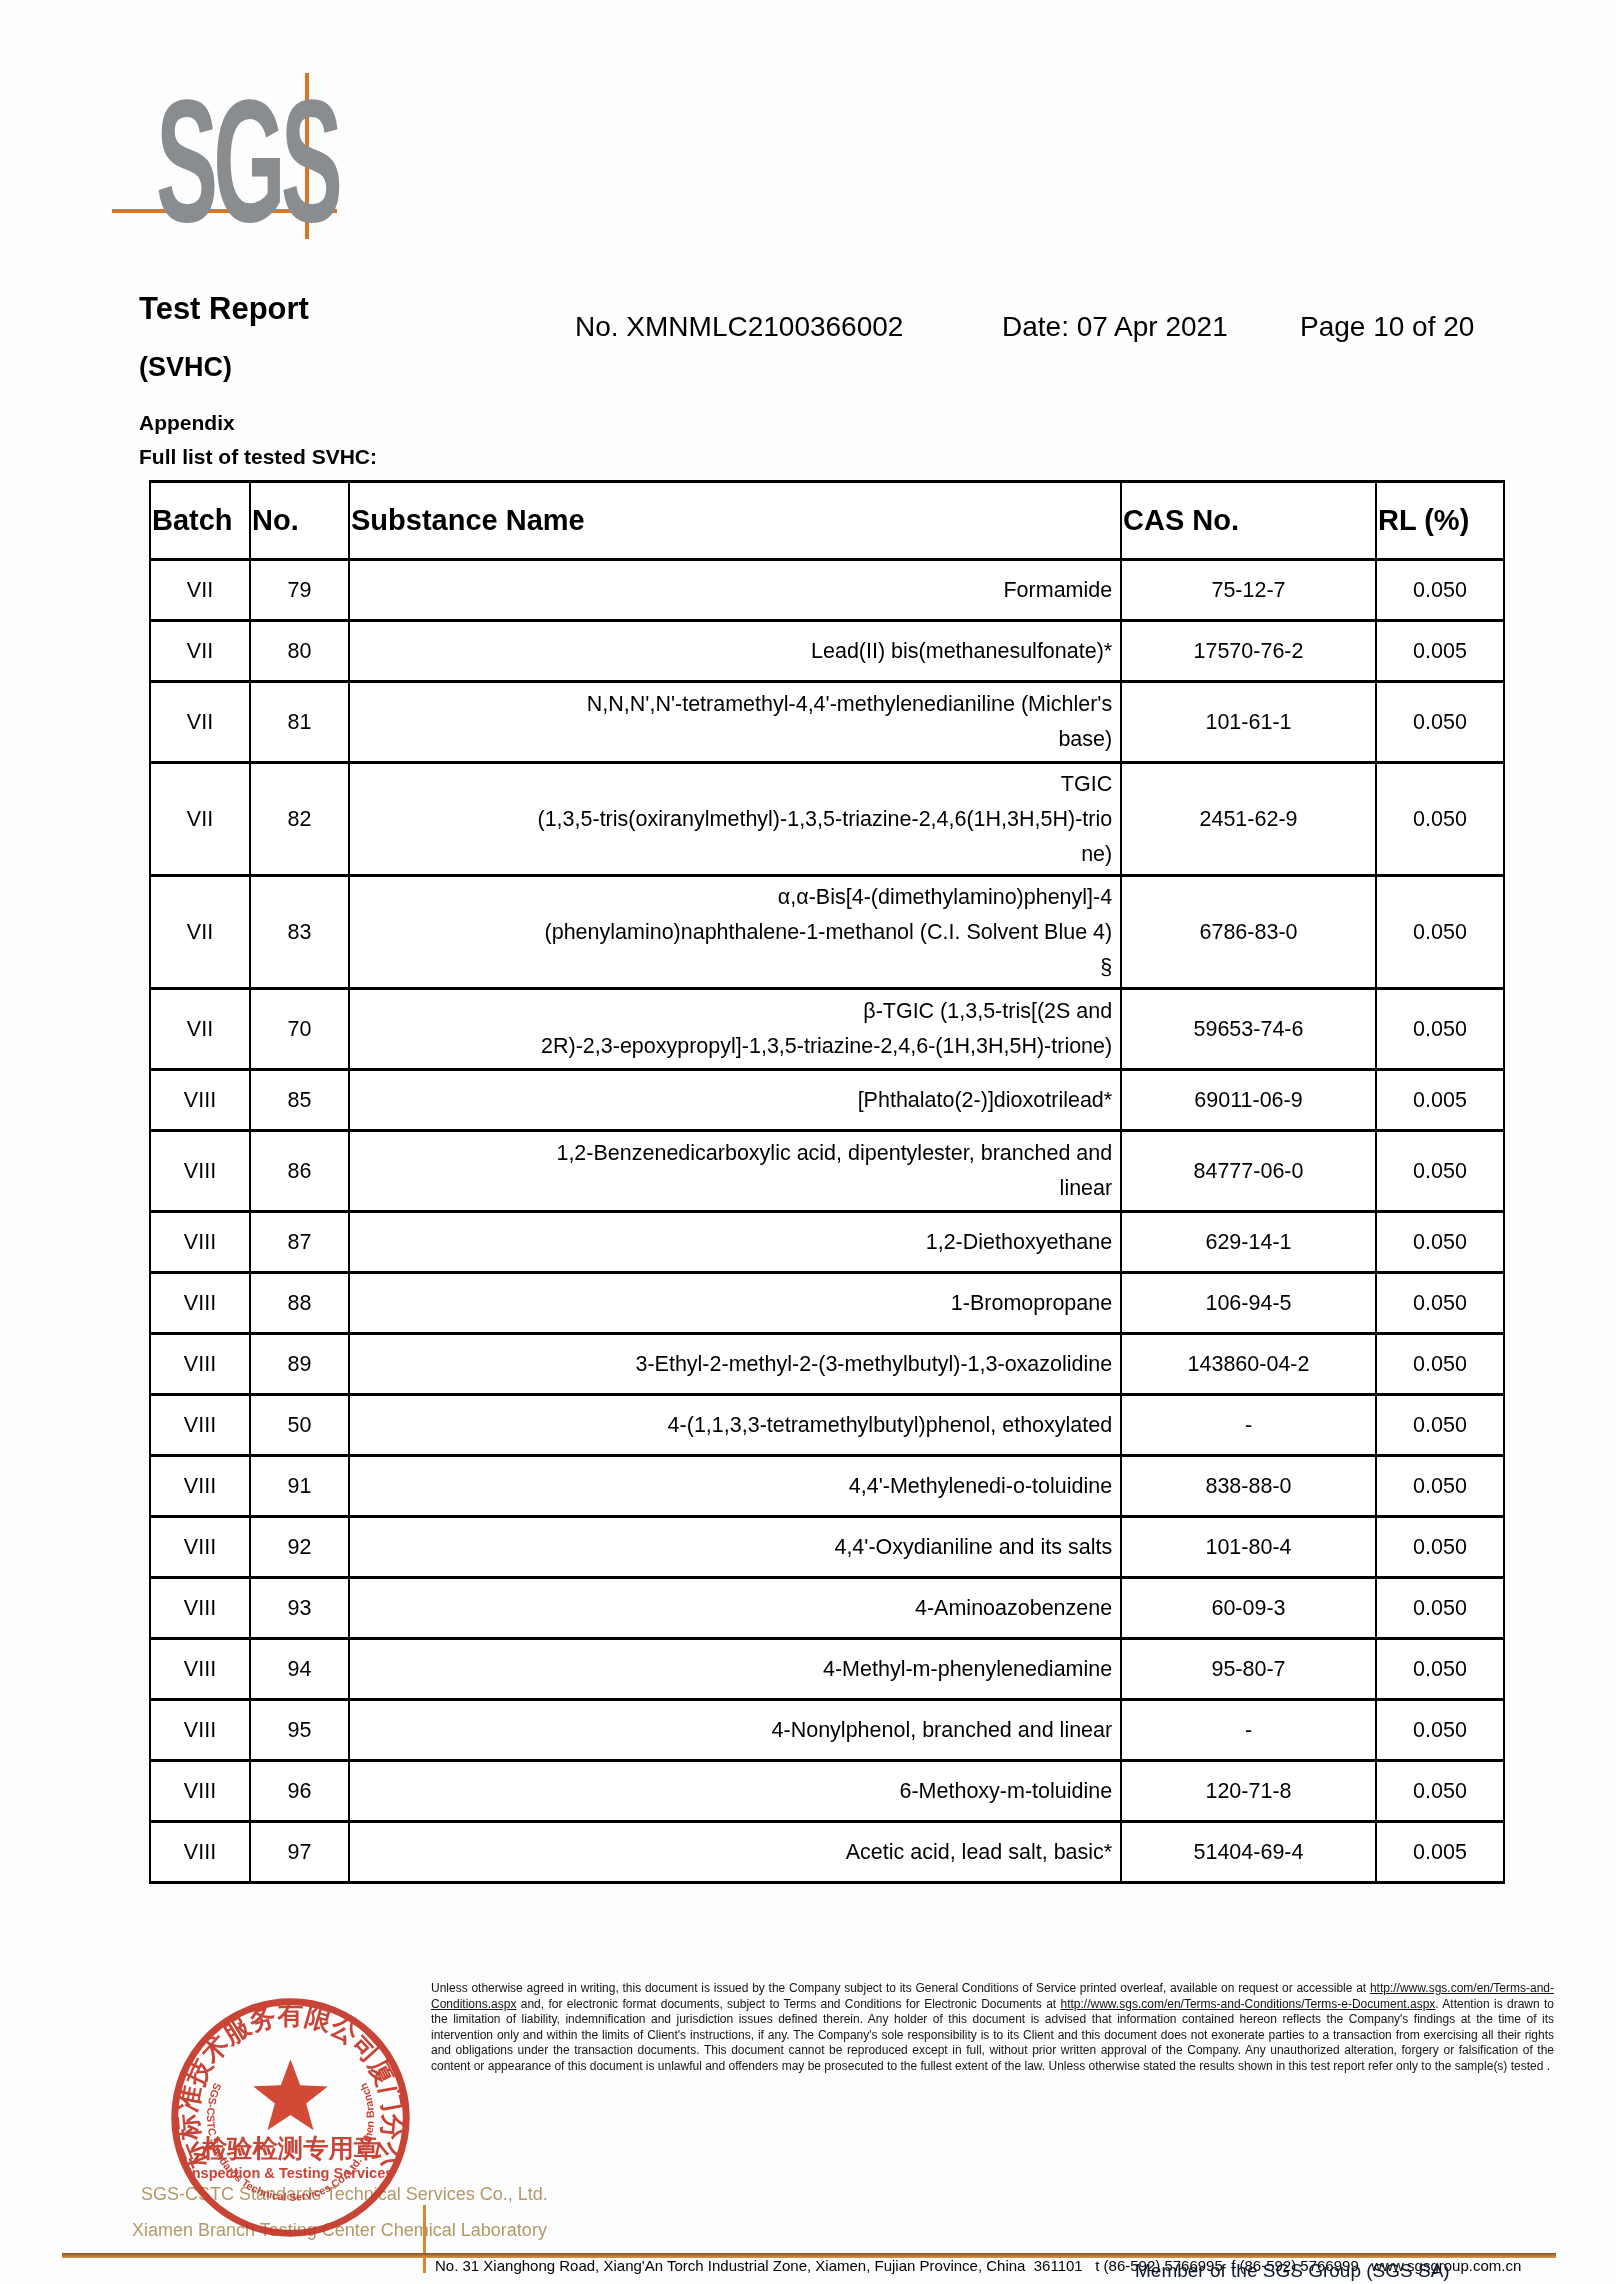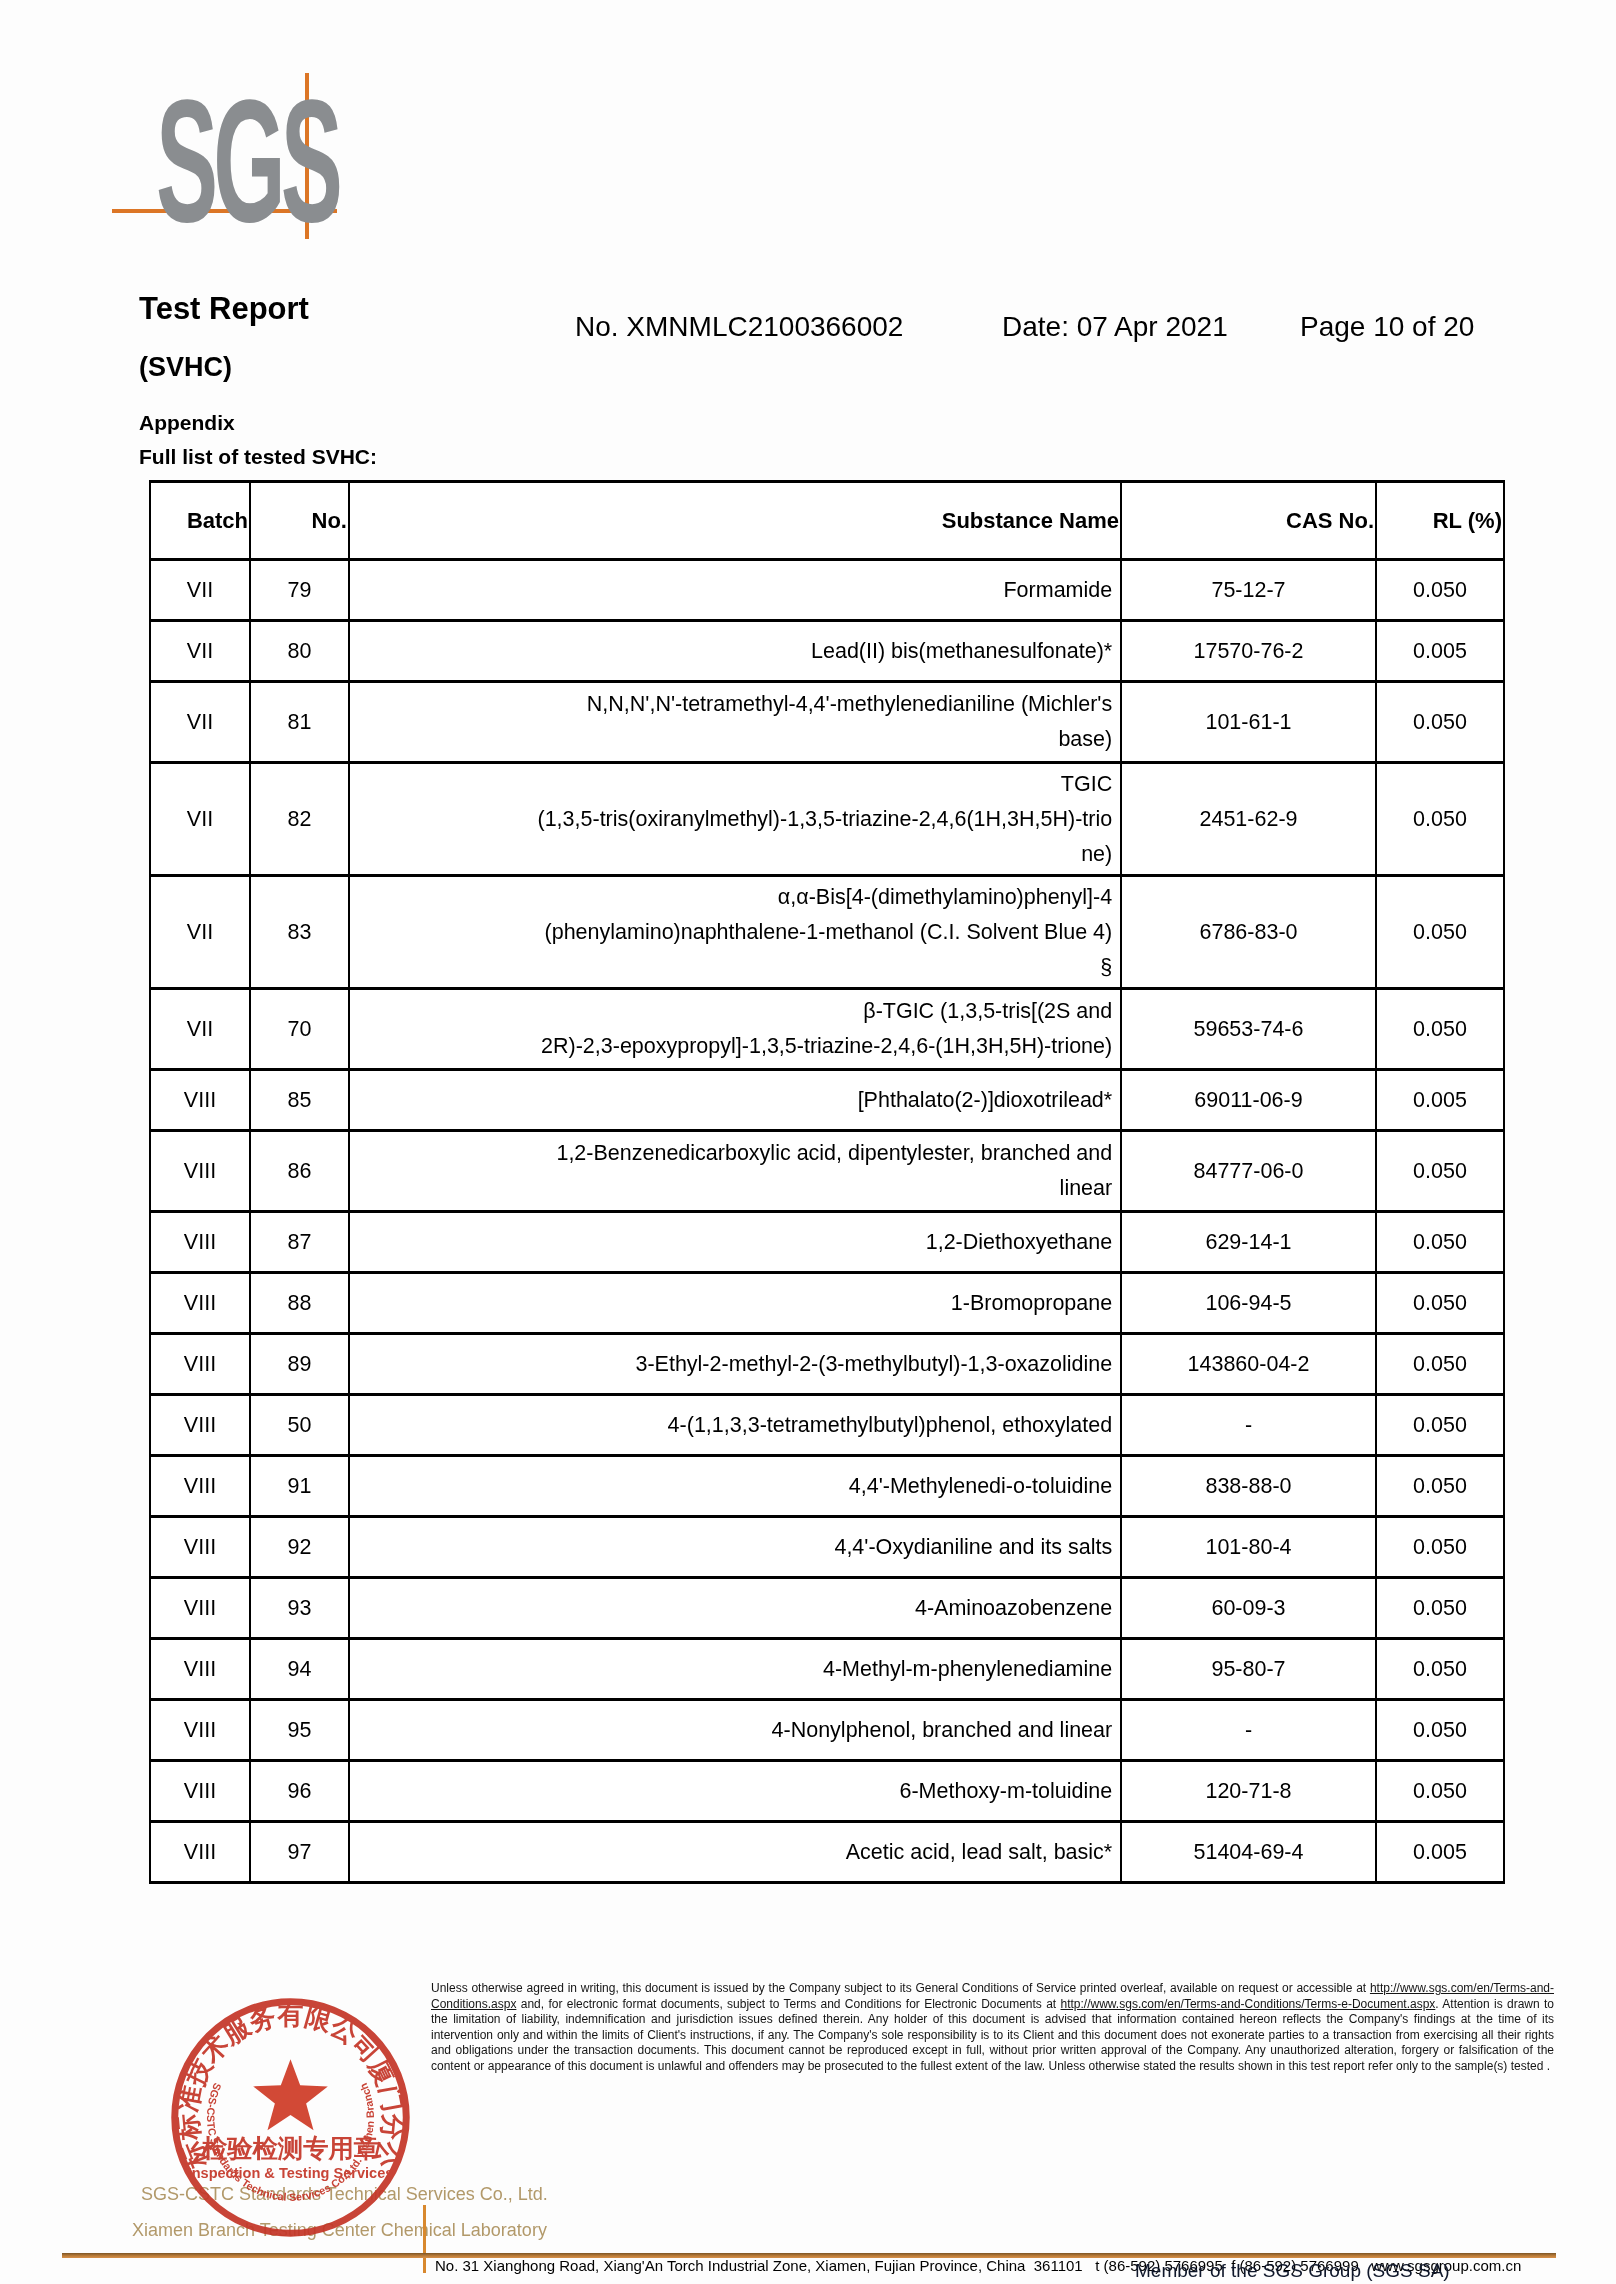--- a/index.html
+++ b/index.html
@@ -28,21 +28,21 @@
   .list-title{left:139px;top:445px;font-size:21px;font-weight:bold}
 
   
   table.svhc{
     position:absolute;left:149px;top:480px;width:1354px;
     border-collapse:collapse;table-layout:fixed;background:#fff;
   }
   table.svhc th,table.svhc td{
     border:2px solid #000;border-top:3.9px solid #000;border-bottom:3.9px solid #000;
   }
-  table.svhc th{font-size:22px;font-weight:bold;height:73px;text-align:right;vertical-align:middle}
+  table.svhc th{font-size:29px;font-weight:bold;height:73px;text-align:left;vertical-align:middle}
   table.svhc td{font-size:21.5px;line-height:35px;vertical-align:middle}
   td.c{text-align:center}
   td.sub{text-align:right;padding:2.6px 7.8px;white-space:pre-line}
 
   
   .company1{left:141px;top:2184px;font-size:18px;color:#b2996a;white-space:nowrap}
   .company2{left:132px;top:2220px;font-size:18px;color:#b2996a;white-space:nowrap}
   svg.stamp{left:164px;top:1991px;width:253px;height:253px;opacity:.92}
   .st-top{font-size:41px;font-weight:bold;fill:#c43527}
   .st-cn{font-size:40px;font-weight:bold;fill:#c43527}

